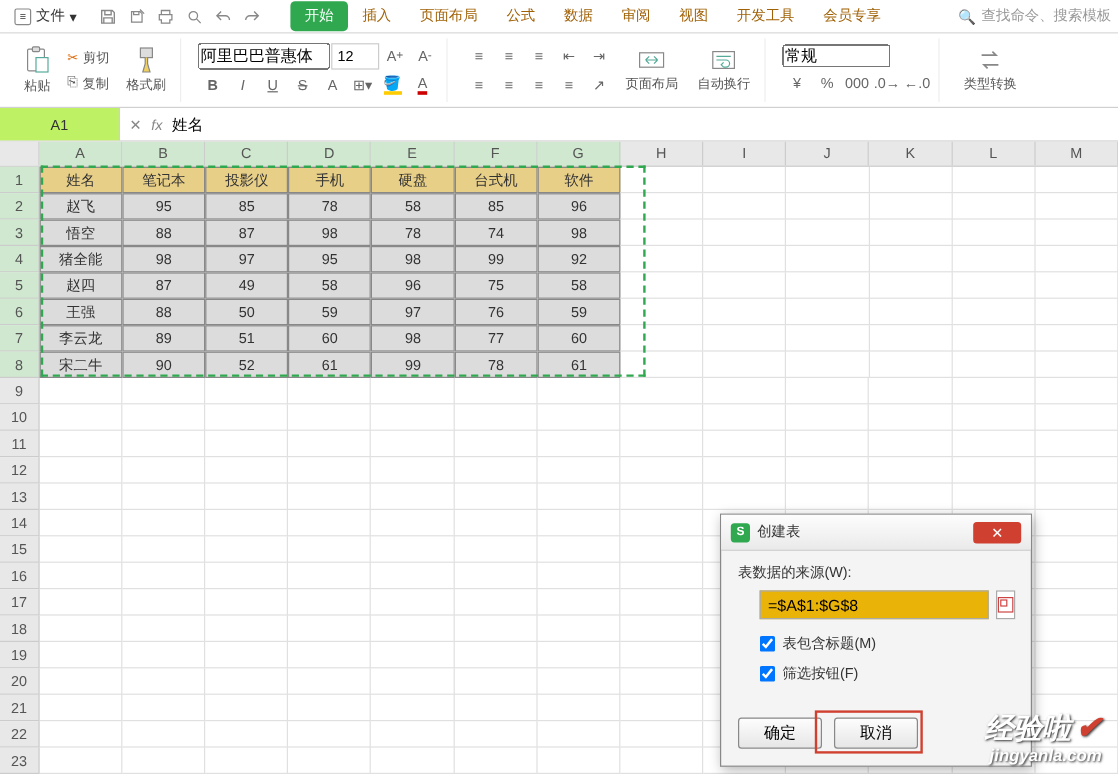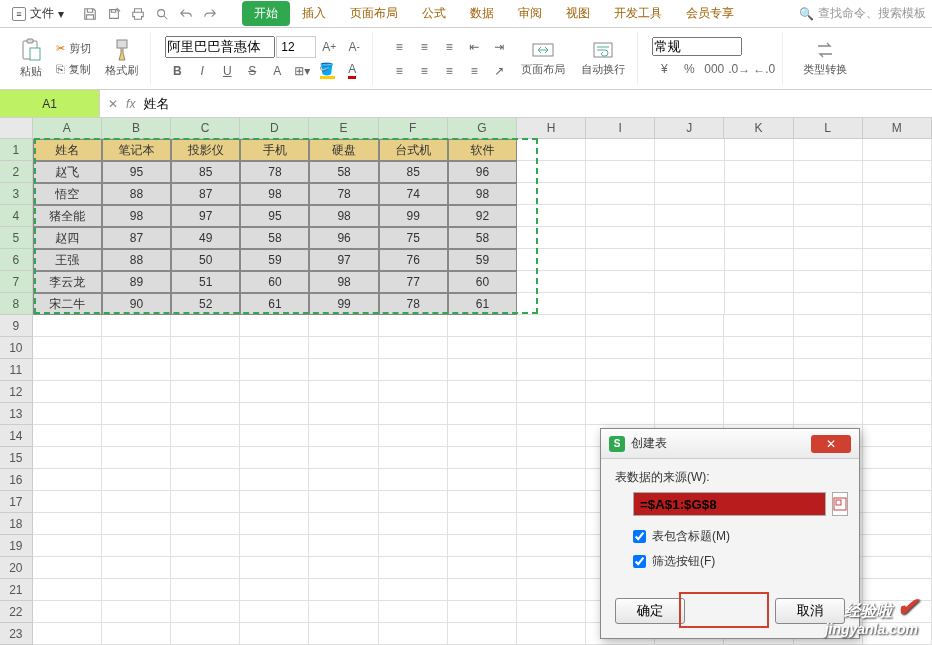--- a/index.html
+++ b/index.html
@@ -57,30 +57,30 @@
 .selection-border { position: absolute; border: 2px dashed #2fa84f; pointer-events: none; }
 
 
 .dialog { position: absolute; top: 310px; left: 600px; width: 260px; background: #f4f4f4; border: 1px solid #888; box-shadow: 2px 3px 10px rgba(0,0,0,0.3); font-size: 12px; }
 .dialog-title { height: 30px; background: linear-gradient(#fdfdfd, #eaeaea); border-bottom: 1px solid #ccc; display: flex; align-items: center; padding: 0 8px; gap: 6px; }
 .dialog-title .s-icon { width: 16px; height: 16px; background: #2fa84f; color: #fff; border-radius: 3px; display: flex; align-items: center; justify-content: center; font-size: 10px; font-weight: bold; }
 .dialog-title .close-btn { margin-left: auto; width: 40px; height: 18px; background: #d04030; border-radius: 3px; color: #fff; display: flex; align-items: center; justify-content: center; cursor: pointer; }
 .dialog-body { padding: 10px 14px; }
 .dialog-body .field-label { margin-bottom: 6px; }
 .dialog-body .range-row { display: flex; align-items: center; gap: 6px; margin-bottom: 12px; margin-left: 18px; }
-.dialog-body .range-input { flex: 1; border: 1px solid #aaa; height: 24px; padding: 0 6px; background: #b91c1c; font-weight: bold; }
+.dialog-body .range-input { flex: 1; border: 1px solid #aaa; height: 24px; padding: 0 6px; background: #eab308; }
 .dialog-body .range-picker { width: 24px; height: 24px; border: 1px solid #aaa; background: #fff; display: flex; align-items: center; justify-content: center; cursor: pointer; }
 .dialog-body .check-row { display: flex; align-items: center; gap: 6px; margin: 8px 0 8px 18px; }
-.dialog-footer { display: flex; justify-content: space-between; gap: 10px; padding: 10px 14px 14px; }
+.dialog-footer { display: flex; justify-content: flex-start; gap: 10px; padding: 10px 14px 14px; }
 .dialog-footer button { width: 70px; height: 26px; border: 1px solid #888; background: linear-gradient(#fdfdfd,#e6e6e6); cursor: pointer; border-radius: 3px; }
 .ok-highlight { position: absolute; border: 2px solid #d04030; pointer-events: none; }
 
 
 .watermark { position: absolute; bottom: 8px; right: 14px; color: #fff; font-style: italic; font-weight: bold; text-shadow: 1px 1px 2px rgba(0,0,0,0.8); font-size: 14px; text-align: right; line-height: 1.1; }
-.watermark .big { font-size: 16px; }
+.watermark .big { font-size: 24px; }
 .watermark .check { color: #d04030; font-size: 26px; }
 
 svg { display: block; }
 </style>
 </head>
 <body>
 
 <div class="menubar">
   <div class="file-menu">
     <span class="w-icon">≡</span>

